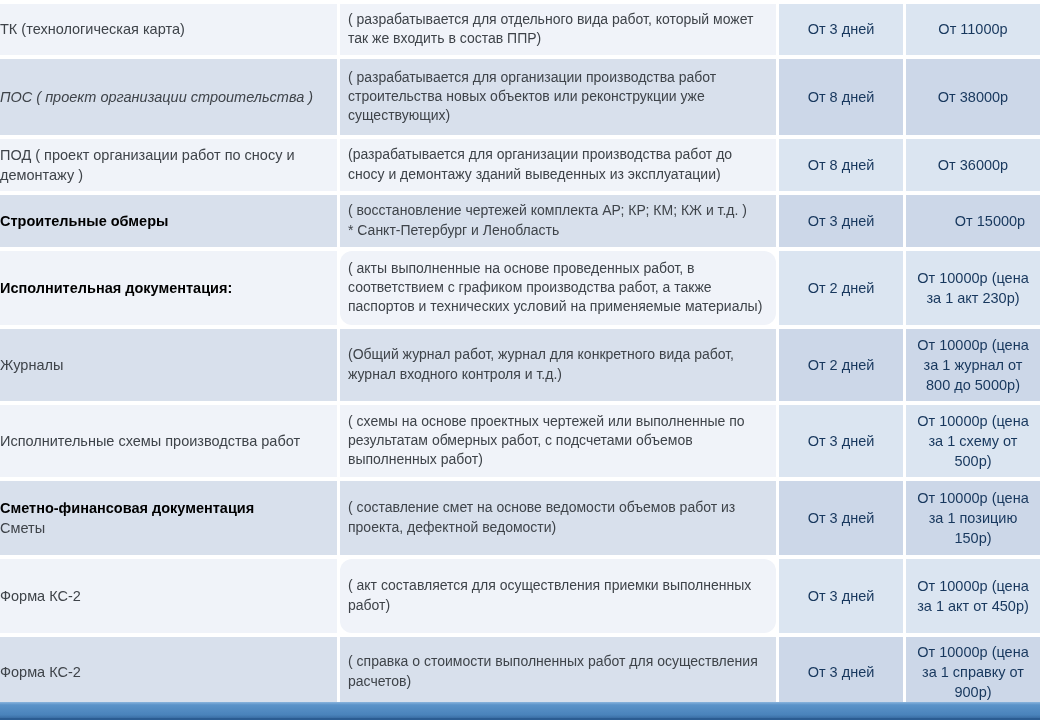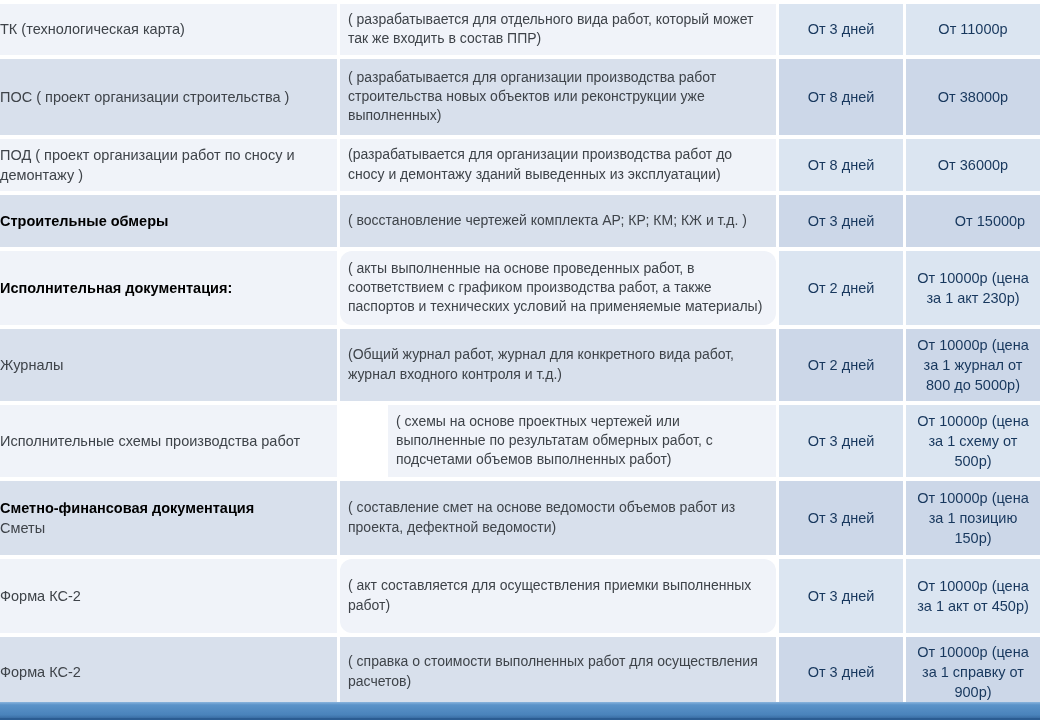--- a/index.html
+++ b/index.html
@@ -60,42 +60,43 @@
   <div class="pricing-table">
       <div class="t-row"><div class="cell name-cell light-left" style="min-height: 48px;">
           <div>ТК (технологическая карта)</div>
         </div><div class="cell desc-cell light-left" style="min-height: 48px;">
           <div>( разрабатывается для отдельного вида работ, который может так же входить в состав ППР)</div>
         </div><div class="cell time-cell light-right" style="min-height: 48px;">
           <div>От 3 дней</div>
         </div><div class="cell price-cell light-right" style="min-height: 48px;">
           <div>От 11000р</div>
         </div></div>
-      <div class="t-row"><div class="cell name-cell dark-left" style="min-height: 76px;">
+      <div class="t-row"><div class="cell name-cell dark-left" style="min-height: 76px; font-style: italic;">
           <div>ПОС ( проект организации строительства )</div>
         </div><div class="cell desc-cell dark-left" style="min-height: 76px;">
-          <div>( разрабатывается для организации производства работ строительства новых объектов или реконструкции уже выполненных)</div>
+          <div>( разрабатывается для организации производства работ строительства новых объектов или реконструкции уже существующих)</div>
         </div><div class="cell time-cell dark-right" style="min-height: 76px;">
           <div>От 8 дней</div>
         </div><div class="cell price-cell dark-right" style="min-height: 76px;">
           <div>От 38000р</div>
         </div></div>
       <div class="t-row"><div class="cell name-cell light-left" style="min-height: 48px;">
           <div>ПОД ( проект организации работ по сносу и демонтажу )</div>
         </div><div class="cell desc-cell light-left" style="min-height: 48px;">
           <div>(разрабатывается для организации производства работ до сносу и демонтажу зданий выведенных из эксплуатации)</div>
         </div><div class="cell time-cell light-right" style="min-height: 48px;">
           <div>От 8 дней</div>
         </div><div class="cell price-cell light-right" style="min-height: 48px;">
           <div>От 36000р</div>
         </div></div>
       <div class="t-row"><div class="cell name-cell dark-left" style="min-height: 52px;">
           <div class="bold">Строительные обмеры</div>
         </div><div class="cell desc-cell dark-left" style="min-height: 52px;">
           <div>( восстановление чертежей комплекта АР; КР; КМ; КЖ и т.д. )</div>
+          <div>* Санкт-Петербург и Ленобласть</div>
         </div><div class="cell time-cell dark-right" style="min-height: 52px;">
           <div>От 3 дней</div>
         </div><div class="cell price-cell dark-right" style="min-height: 52px; padding-left: 40px;">
           <div>От 15000р</div>
         </div></div>
       <div class="t-row"><div class="cell name-cell light-left" style="min-height: 74px;">
           <div class="bold">Исполнительная документация:</div>
         </div><div class="cell desc-cell light-left" style="min-height: 74px; border-radius: 12px;">
           <div>( акты выполненные на основе проведенных работ, в соответствием с графиком производства работ, а также паспортов и технических условий на применяемые материалы)</div>
         </div><div class="cell time-cell light-right" style="min-height: 74px;">
@@ -107,21 +108,21 @@
           <div>Журналы</div>
         </div><div class="cell desc-cell dark-left" style="min-height: 72px;">
           <div>(Общий журнал работ, журнал для конкретного вида работ, журнал входного контроля и т.д.)</div>
         </div><div class="cell time-cell dark-right" style="min-height: 72px;">
           <div>От 2 дней</div>
         </div><div class="cell price-cell dark-right" style="min-height: 72px;">
           <div>От 10000р (цена за 1 журнал от 800 до 5000р)</div>
         </div></div>
       <div class="t-row"><div class="cell name-cell light-left" style="min-height: 72px;">
           <div>Исполнительные схемы производства работ</div>
-        </div><div class="cell desc-cell light-left" style="min-height: 72px; margin-left: 48px;">
+        </div><div class="cell desc-cell light-left" style="min-height: 72px;">
           <div>( схемы на основе проектных чертежей или выполненные по результатам обмерных работ, с подсчетами объемов выполненных работ)</div>
         </div><div class="cell time-cell light-right" style="min-height: 72px;">
           <div>От 3 дней</div>
         </div><div class="cell price-cell light-right" style="min-height: 72px;">
           <div>От 10000р (цена за 1 схему от 500р)</div>
         </div></div>
       <div class="t-row"><div class="cell name-cell dark-left" style="min-height: 74px;">
           <div class="bold">Сметно-финансовая документация</div>
           <div>Сметы</div>
         </div><div class="cell desc-cell dark-left" style="min-height: 74px;">

